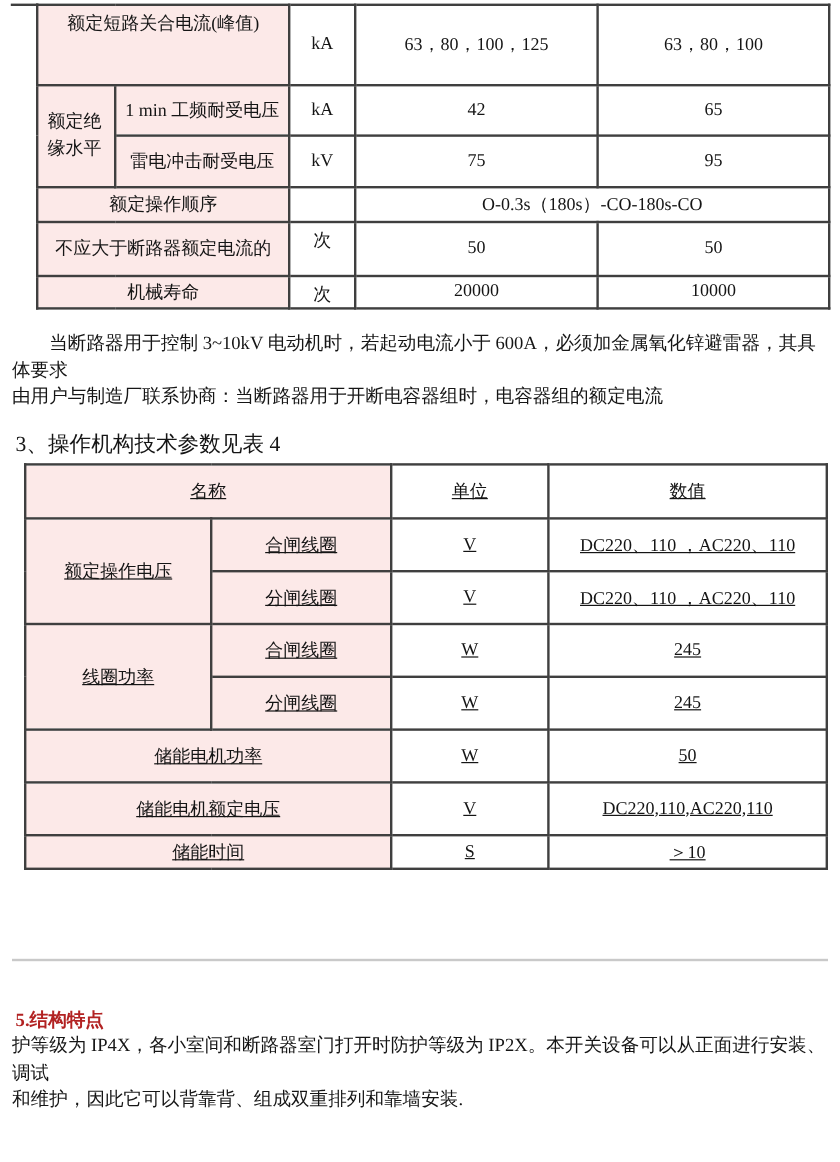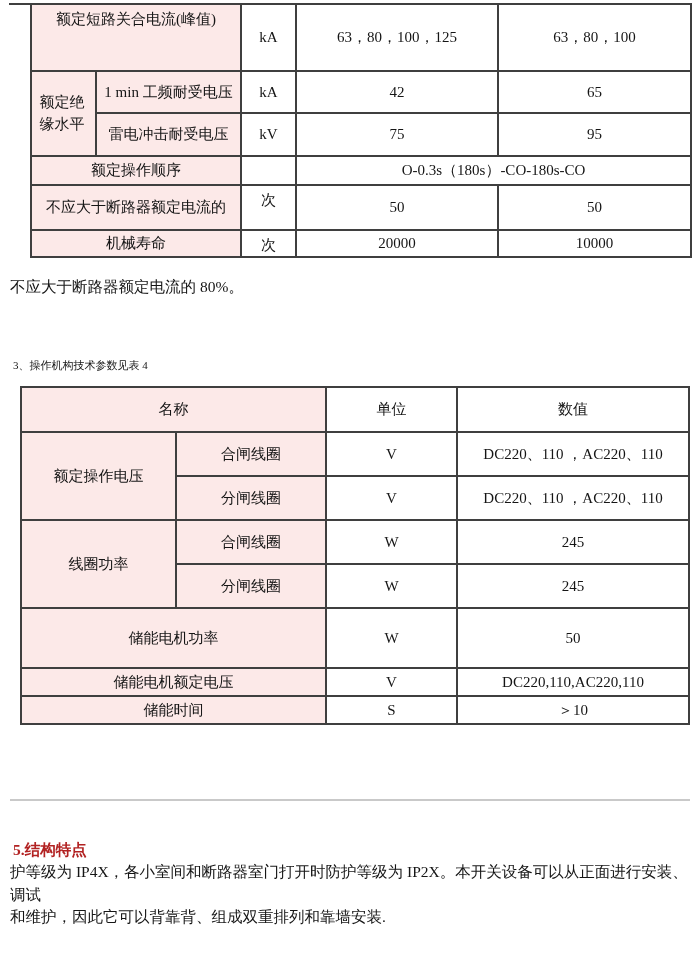--- a/index.html
+++ b/index.html
@@ -26,24 +26,24 @@
   .pink{background:var(--pink);}
   .vtop{vertical-align:top !important;padding-top:5px !important;}
   .wrap3{display:inline-block;width:3.2em;line-height:1.45;text-align:left;}
 
   .spec-wrap{position:absolute;left:30px;top:3px;}
   .spec-wrap table{width:660px;}
 
   .note1{position:absolute;left:10px;top:276px;width:684px;font-size:15.5px;line-height:22px;}
   .indent{text-indent:2em;}
 
-  .h3{position:absolute;left:13px;top:358px;font-size:11px;}
+  .h3{position:absolute;left:13px;top:358px;font-size:18px;}
 
   .mech-wrap{position:absolute;left:20px;top:386px;}
-  .mech-wrap table{width:668px;}
+  .mech-wrap table{width:668px;text-decoration:underline;}
 
   .divider{position:absolute;left:10px;top:799px;width:680px;height:2px;background:var(--divider);}
 
   .h5{position:absolute;left:13px;top:840px;font-size:15.5px;font-weight:bold;color:var(--heading_red);}
 
   .sect5{position:absolute;left:10px;top:861px;width:686px;font-size:15.5px;line-height:22.5px;}
 </style>
 </head>
 <body>
 
@@ -95,21 +95,22 @@
         <td colspan="2" class="pink">机械寿命</td>
         <td class="vtop">次</td>
         <td>20000</td>
         <td>10000</td>
       </tr>
     </tbody>
   </table>
 </div>
 
 <div class="note1">
-  <div>不应大于断路器额定电流的 80%。</div>
+  <div class="indent">当断路器用于控制 3~10kV 电动机时，若起动电流小于 600A，必须加金属氧化锌避雷器，其具体要求</div>
+  <div>由用户与制造厂联系协商：当断路器用于开断电容器组时，电容器组的额定电流</div>
 </div>
 
 <div class="h3">3、操作机构技术参数见表 4</div>
 
 <div class="mech-wrap">
   <table class="doc">
     <colgroup>
       <col style="width:155px">
         <col style="width:150px">
         <col style="width:131px">
@@ -136,26 +137,26 @@
         <td rowspan="2" class="pink">线圈功率</td>
         <td class="pink">合闸线圈</td>
         <td>W</td>
         <td>245</td>
       </tr>
       <tr style="height:44px">
         <td class="pink">分闸线圈</td>
         <td>W</td>
         <td>245</td>
       </tr>
-      <tr style="height:60px">
+      <tr style="height:44px">
         <td colspan="2" class="pink">储能电机功率</td>
         <td>W</td>
         <td>50</td>
       </tr>
-      <tr style="height:28px">
+      <tr style="height:44px">
         <td colspan="2" class="pink">储能电机额定电压</td>
         <td>V</td>
         <td>DC220,110,AC220,110</td>
       </tr>
       <tr style="height:28px">
         <td colspan="2" class="pink">储能时间</td>
         <td>S</td>
         <td>＞10</td>
       </tr>
     </tbody>

